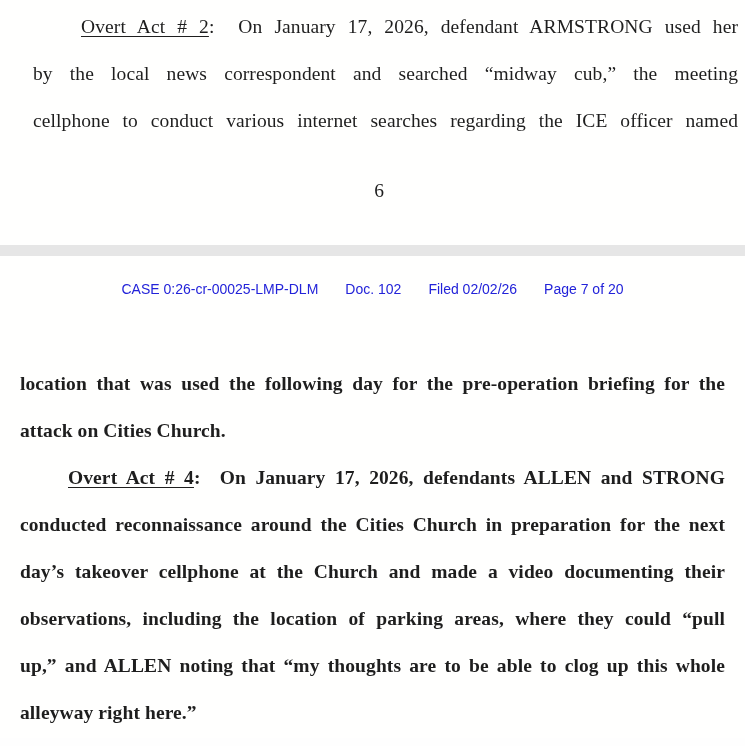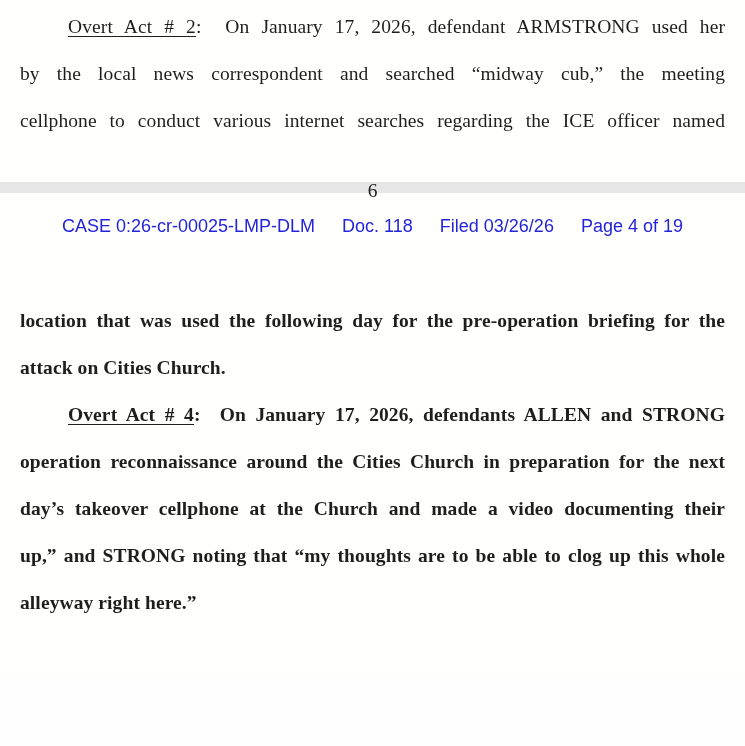--- a/index.html
+++ b/index.html
@@ -14,21 +14,21 @@
     font-family: "Liberation Serif", serif;
     overflow: hidden;
   }
   .viewer {
     position: relative;
     width: 745px;
     height: 746px;
     background: #fefefe;
   }
   .page { width: 745px; background: #fffffe; }
-  .page-a { height: 182px; padding-top: 3px; }
+  .page-a { height: 245px; padding-top: 3px; padding-left: 13px; }
   .page-gap {
     width: 745px;
     height: 11px;
     background: var(--page-gap-gray);
   }
   .page-b { height: 482px; padding-top: 22px; }
   .text-block {
     margin: 0 20px;
     width: 705px;
     font-size: 19.5px;
@@ -56,21 +56,21 @@
     font-size: 19.5px;
     text-align: center;
     color: var(--body-text);
   }
   .stamp {
     display: flex;
     justify-content: center;
     align-items: baseline;
     gap: 27px;
     font-family: "Liberation Sans", sans-serif;
-    font-size: 18px;
+    font-size: 14px;
     line-height: 22px;
     color: var(--stamp-blue);
     white-space: nowrap;
   }
   .page-b .text-block { margin-top: 60px; font-weight: bold; }
 </style>
 </head>
 <body>
 
 <div class="viewer">
@@ -82,28 +82,29 @@
         <div class="line"><span>cellphone to conduct various internet searches regarding the ICE officer named</span></div>
       </div>
     <div class="page-number-row">6</div>
   </section>
 
   <div class="page-gap"></div>
 
   <section class="page page-b">
     <div class="stamp">
       <span>CASE 0:26-cr-00025-LMP-DLM</span>
-      <span>Doc. 118</span>
-      <span>Filed 03/26/26</span>
-      <span>Page 4 of 19</span>
+      <span>Doc. 102</span>
+      <span>Filed 02/02/26</span>
+      <span>Page 7 of 20</span>
     </div>
     <div class="text-block">
         <div class="line"><span>location that was used the following day for the pre-operation briefing for the</span></div>
         <div class="line align-left"><span>attack on Cities Church.</span></div>
         <div class="line indent"><span class="u">Overt Act # 4</span><span>:&nbsp; On January 17, 2026, defendants ALLEN and STRONG</span></div>
-        <div class="line"><span>operation reconnaissance around the Cities Church in preparation for the next</span></div>
+        <div class="line"><span>conducted reconnaissance around the Cities Church in preparation for the next</span></div>
         <div class="line"><span>day’s takeover cellphone at the Church and made a video documenting their</span></div>
-        <div class="line"><span>up,” and STRONG noting that “my thoughts are to be able to clog up this whole</span></div>
+        <div class="line"><span>observations, including the location of parking areas, where they could “pull</span></div>
+        <div class="line"><span>up,” and ALLEN noting that “my thoughts are to be able to clog up this whole</span></div>
         <div class="line align-left"><span>alleyway right here.”</span></div>
       </div>
   </section>
 
 </div>
 
 </body></html>

